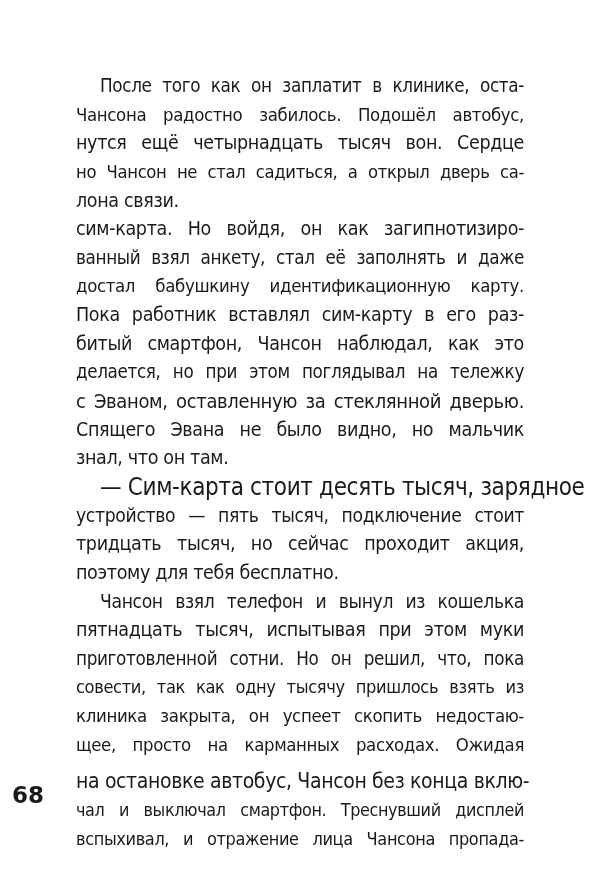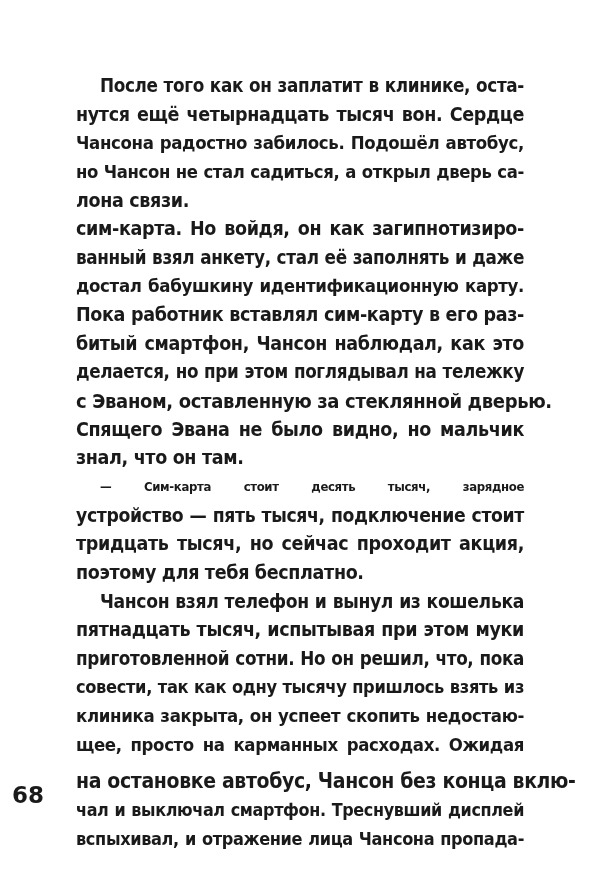--- a/index.html
+++ b/index.html
@@ -23,21 +23,21 @@
     }
     .line {
       display: block;
       height: 28.65px;
       line-height: 28.65px;
       font-size: 19.5px;
       white-space: nowrap;
       text-align: justify;
       text-align-last: justify;
       letter-spacing: -0.35px;
-      font-weight: bold;
+      font-weight: normal;
       font-family: "DejaVu Sans", "Liberation Sans", sans-serif;
       font-stretch: condensed;
     }
     .line.indent {
       padding-left: 24px;
     }
     .line.last {
       text-align-last: left;
     }
     .page-number {
@@ -49,38 +49,38 @@
       font-weight: bold;
       font-family: "DejaVu Sans", "Liberation Sans", sans-serif;
     }
   </style>
 </head>
 <body>
 
 <div class="page">
   <div class="paragraph">
     <span class="line indent" style="font-size: 18.7349px;">После того как он заплатит в клинике, оста-</span>
+    <span class="line" style="font-size: 18.4483px;">Чансона радостно забилось. Подошёл автобус,</span>
     <span class="line">нутся ещё четырнадцать тысяч вон. Сердце</span>
-    <span class="line" style="font-size: 18.4483px;">Чансона радостно забилось. Подошёл автобус,</span>
     <span class="line" style="font-size: 18.3087px;">но Чансон не стал садиться, а открыл дверь са-</span>
     <span class="line last">лона связи.</span>
   </div>
   <div class="paragraph">
     <span class="line">сим-карта. Но войдя, он как загипнотизиро-</span>
     <span class="line" style="font-size: 18.7114px;">ванный взял анкету, стал её заполнять и даже</span>
     <span class="line" style="font-size: 18.4685px;">достал бабушкину идентификационную карту.</span>
     <span class="line">Пока работник вставлял сим-карту в его раз-</span>
     <span class="line">битый смартфон, Чансон наблюдал, как это</span>
     <span class="line" style="font-size: 18.6643px;">делается, но при этом поглядывал на тележку</span>
     <span class="line" style="font-size: 20px;">с Эваном, оставленную за стеклянной дверью.</span>
     <span class="line">Спящего Эвана не было видно, но мальчик</span>
     <span class="line last">знал, что он там.</span>
   </div>
   <div class="paragraph">
-    <span class="line indent" style="font-size: 13px;">— Сим-карта стоит десять тысяч, зарядное</span>
+    <span class="line indent" style="font-size: 24px;">— Сим-карта стоит десять тысяч, зарядное</span>
     <span class="line" style="font-size: 19.2069px;">устройство — пять тысяч, подключение стоит</span>
     <span class="line">тридцать тысяч, но сейчас проходит акция,</span>
     <span class="line last">поэтому для тебя бесплатно.</span>
   </div>
   <div class="paragraph">
     <span class="line indent" style="font-size: 19.138px;">Чансон взял телефон и вынул из кошелька</span>
     <span class="line">пятнадцать тысяч, испытывая при этом муки</span>
     <span class="line" style="font-size: 18.7145px;">приготовленной сотни. Но он решил, что, пока</span>
     <span class="line" style="font-size: 18.0919px;">совести, так как одну тысячу пришлось взять из</span>
     <span class="line" style="font-size: 18.4746px;">клиника закрыта, он успеет скопить недостаю-</span>

